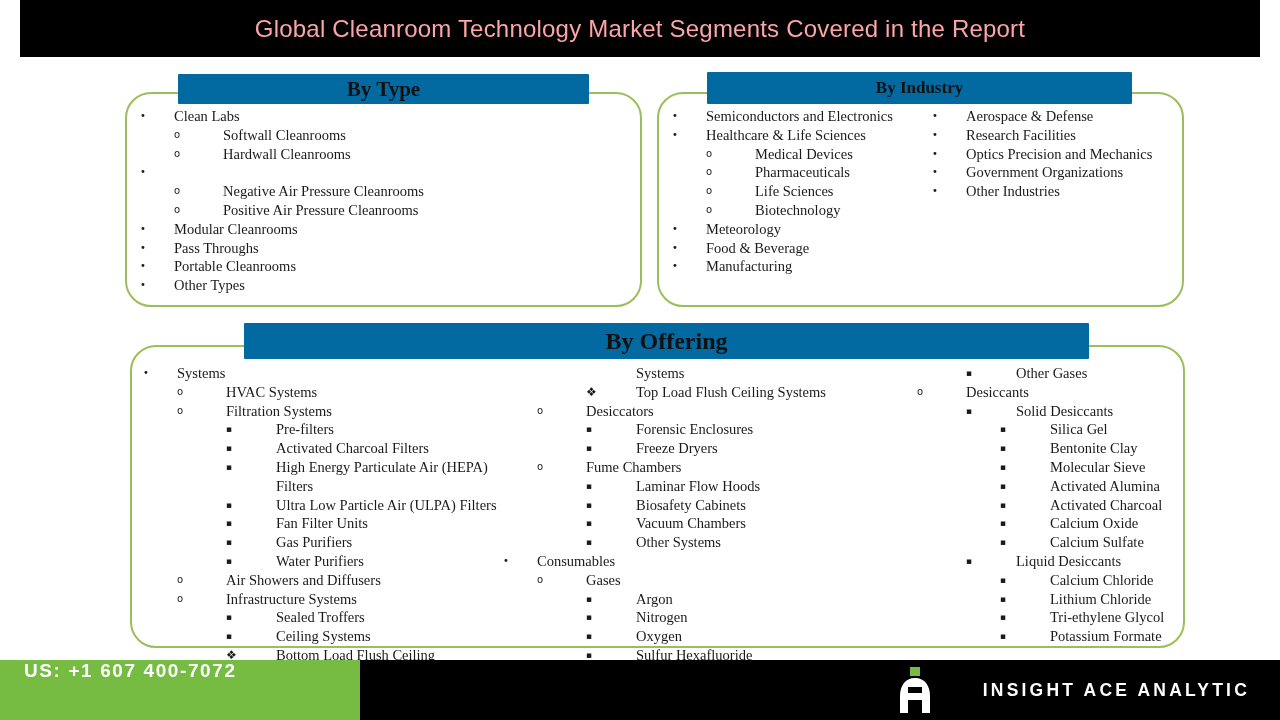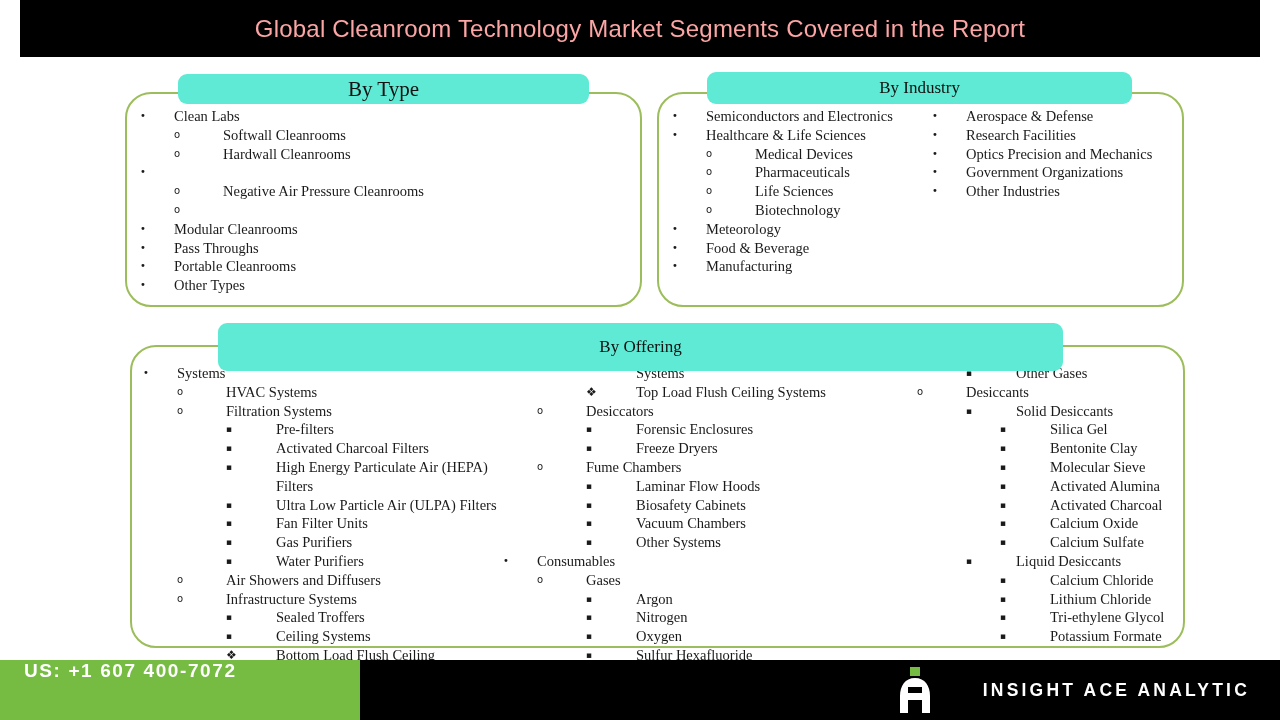--- a/index.html
+++ b/index.html
@@ -19,32 +19,32 @@
     color:#fca5a5;font-family:"Liberation Sans","DejaVu Sans",sans-serif;
     font-weight:normal;font-size:24px;letter-spacing:.2px;
   }
 
   
   .card{
     position:absolute;border:2.5px solid #9CBD5C;border-radius:26px;
     background:#ffffff;box-sizing:border-box;
   }
   .card-header{
-    position:absolute;background:#5eead4;border-radius:9px;
+    position:absolute;background:#0369a1;border-radius:1px;
     display:flex;align-items:center;justify-content:center;
-    color:#111111;font-weight:normal;
+    color:#111111;font-weight:bold;
     font-family:"Liberation Serif","DejaVu Serif",serif;
     z-index:3;
   }
   #card-type{left:125px;top:92px;width:517px;height:215px;}
   #hdr-type{left:178px;top:74px;width:411px;height:30px;font-size:21px;}
   #card-industry{left:657px;top:92px;width:527px;height:215px;}
   #hdr-industry{left:707px;top:72px;width:425px;height:32px;font-size:17px;}
   #card-offering{left:130px;top:345px;width:1055px;height:303px;}
-  #hdr-offering{left:218px;top:323px;width:845px;height:48px;font-size:17px;}
+  #hdr-offering{left:244px;top:323px;width:845px;height:36px;font-size:24px;}
 
   
   .cols{position:absolute;display:flex;}
   ul.lv{list-style:none;margin:0;padding:0;}
   li.item{
     display:flex;align-items:flex-start;
     font-size:14.5px;line-height:18.8px;color:#1a1a1a;
     font-family:"Liberation Serif","DejaVu Serif",serif;
   }
   li.item > .bul{
@@ -126,20 +126,21 @@
         </li>
         <li class="item l1">
           <span class="bul b-dot">•</span>
         </li>
         <li class="item l2">
           <span class="bul b-circ">o</span>
           <span class="txt">Negative Air Pressure Cleanrooms</span>
         </li>
         <li class="item l2">
           <span class="bul b-circ">o</span>
+          <span class="txt">Positive Air Pressure Cleanrooms</span>
         </li>
         <li class="item l1">
           <span class="bul b-dot">•</span>
           <span class="txt">Modular Cleanrooms</span>
         </li>
         <li class="item l1">
           <span class="bul b-dot">•</span>
           <span class="txt">Pass Throughs</span>
         </li>
         <li class="item l1">

